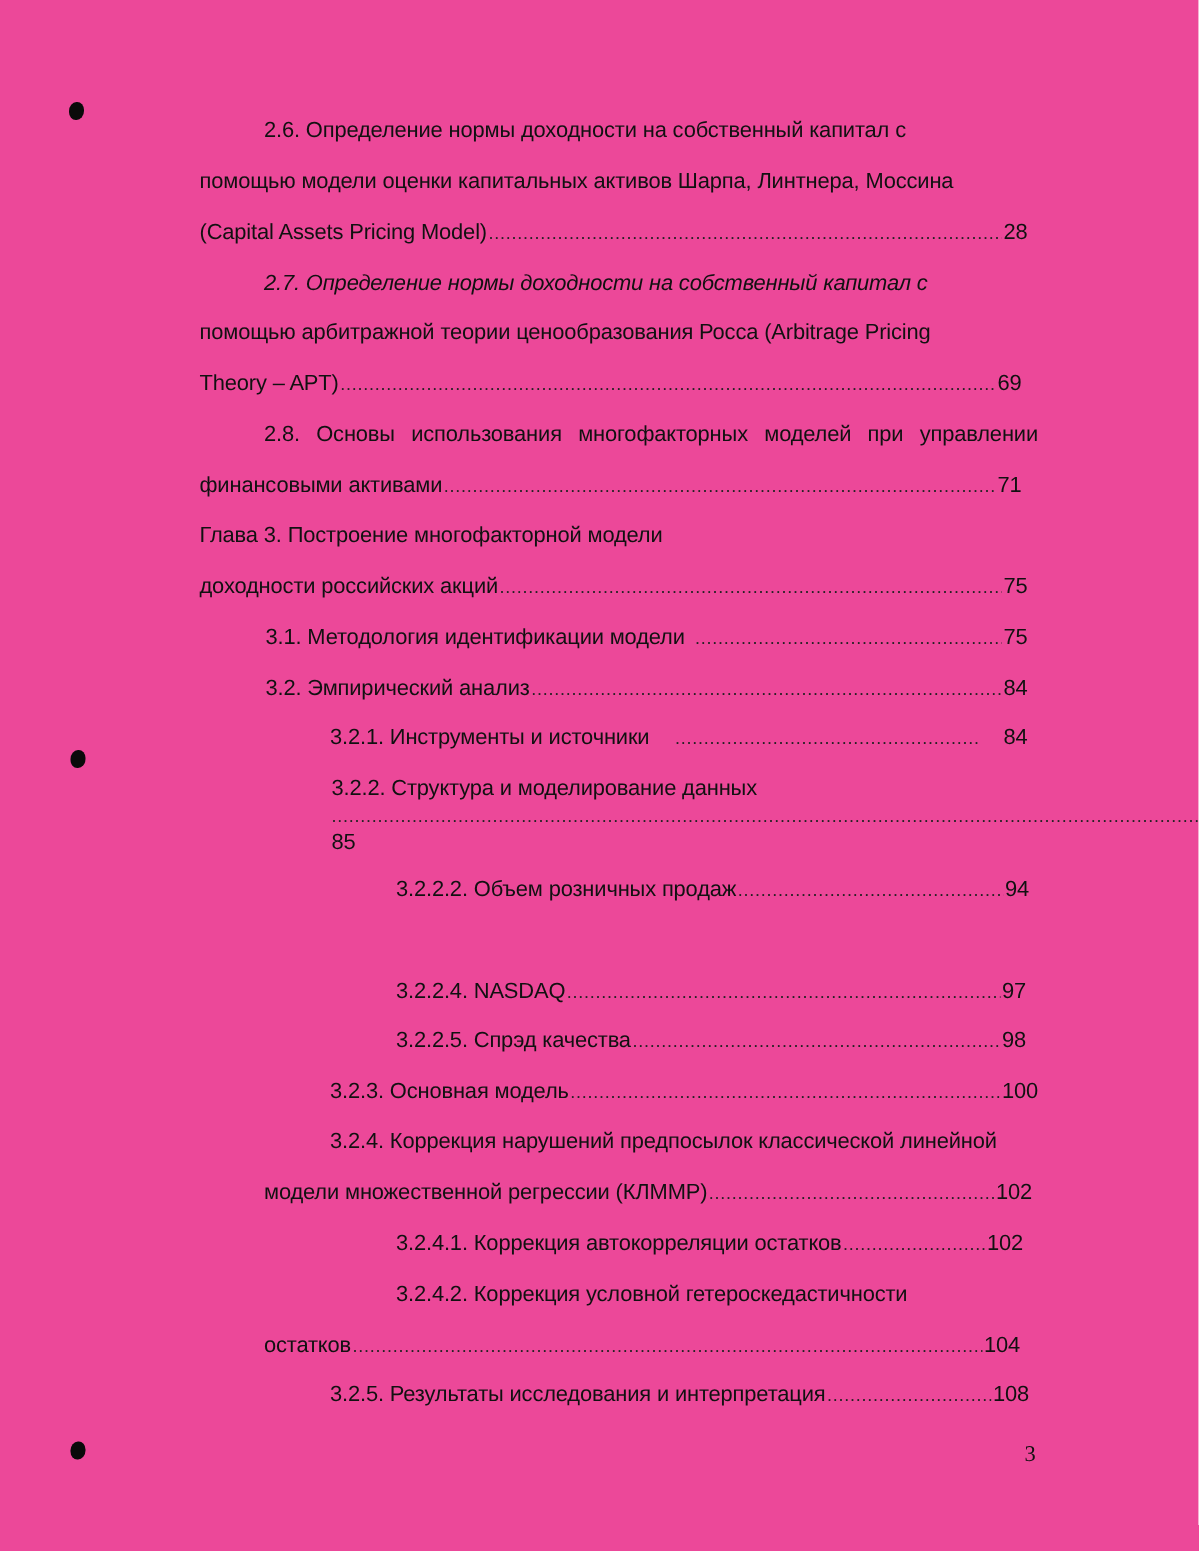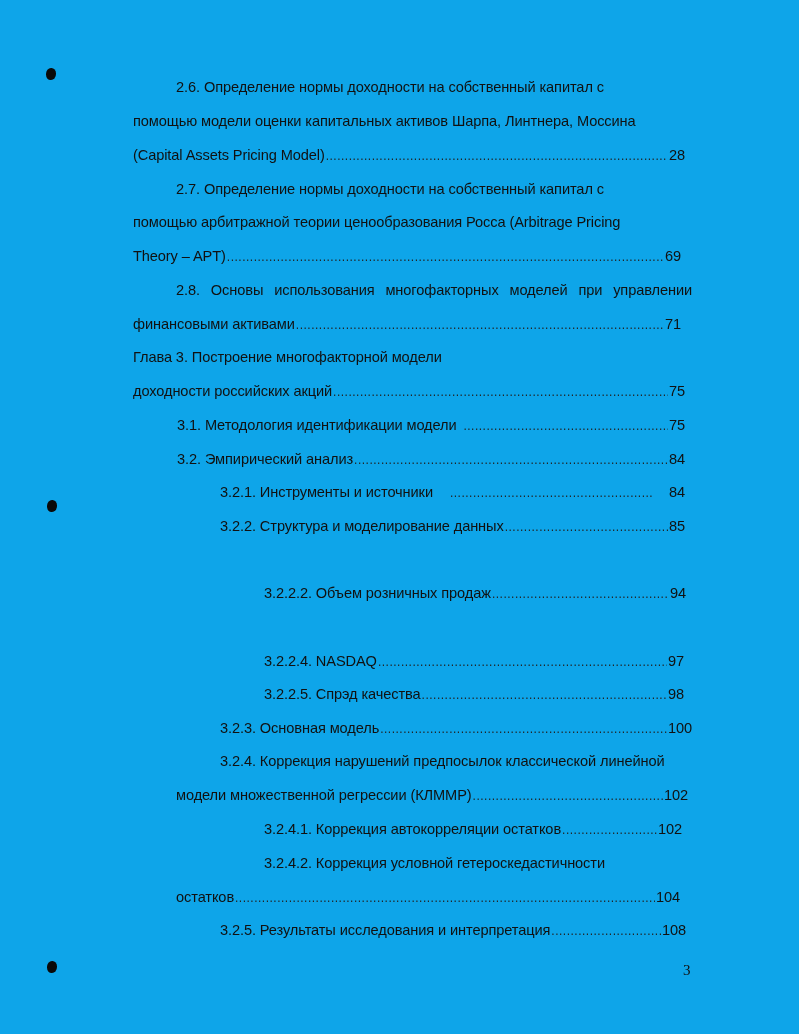--- a/index.html
+++ b/index.html
@@ -12,21 +12,21 @@
       height: 1034px;
       position: relative;
       overflow: hidden;
       font-family: "Liberation Sans", sans-serif;
       color: #111111;
     }
     .page {
       position: absolute;
       left: 0; top: 0;
       width: 799px; height: 1034px;
-      background: #0ea5e9;
+      background: #ec4899;
     }
     .hole {
       position: absolute;
       width: 10px;
       height: 12px;
       background: #0a0a0a;
       border-radius: 50% 45% 50% 45%;
     }
     .line {
       position: absolute;
@@ -77,21 +77,21 @@
   <div class="hole" style="left:47px; top:961px;"></div>
 
   <div class="line" style="left:176px; top:78px;">2.6. Определение нормы доходности на собственный капитал с</div>
   <div class="line" style="left:133px; top:112px;">помощью модели оценки капитальных активов Шарпа, Линтнера, Моссина</div>
   <div class="line toc-line" style="left:133px; top:146px; width:552px;">
     <span class="label">(Capital Assets Pricing Model)</span>
     <span class="dots"></span>
     <span class="page-num">28</span>
   </div>
 
-  <div class="line" style="left:176px; top:180px;">2.7.  Определение нормы доходности на собственный капитал с</div>
+  <div class="line" style="left:176px; top:180px;font-style:italic;">2.7.  Определение нормы доходности на собственный капитал с</div>
   <div class="line" style="left:133px; top:213px;">помощью арбитражной теории ценообразования Росса (Arbitrage Pricing</div>
   <div class="line toc-line" style="left:133px; top:247px; width:548px;">
     <span class="label">Theory – APT) </span>
     <span class="dots"></span>
     <span class="page-num">69</span>
   </div>
 
   <div class="line" style="left:176px; top:281px; width:516px; text-align:justify; text-align-last:justify; word-spacing:2px;">2.8. Основы использования многофакторных моделей при управлении</div>
   <div class="line toc-line" style="left:133px; top:315px; width:548px;">
     <span class="label">финансовыми активами</span>
@@ -118,21 +118,21 @@
     <span class="dots"></span>
     <span class="page-num">84</span>
   </div>
 
   <div class="line toc-line" style="left:220px; top:483px; width:465px;gap:16px;">
     <span class="label">3.2.1. Инструменты и источники</span>
     <span class="dots"></span>
     <span class="page-num">84</span>
   </div>
 
-  <div class="line toc-line" style="left:220px; top:517px; width:465px;">
+  <div class="line toc-line" style="left:220px; top:517px; width:465px;flex-direction:column;">
     <span class="label">3.2.2. Структура и моделирование данных </span>
     <span class="dots"></span>
     <span class="page-num">85</span>
   </div>
 
 
   <div class="line toc-line" style="left:264px; top:584px; width:422px;">
     <span class="label">3.2.2.2. Объем розничных продаж</span>
     <span class="dots"></span>
     <span class="page-num">94</span>

